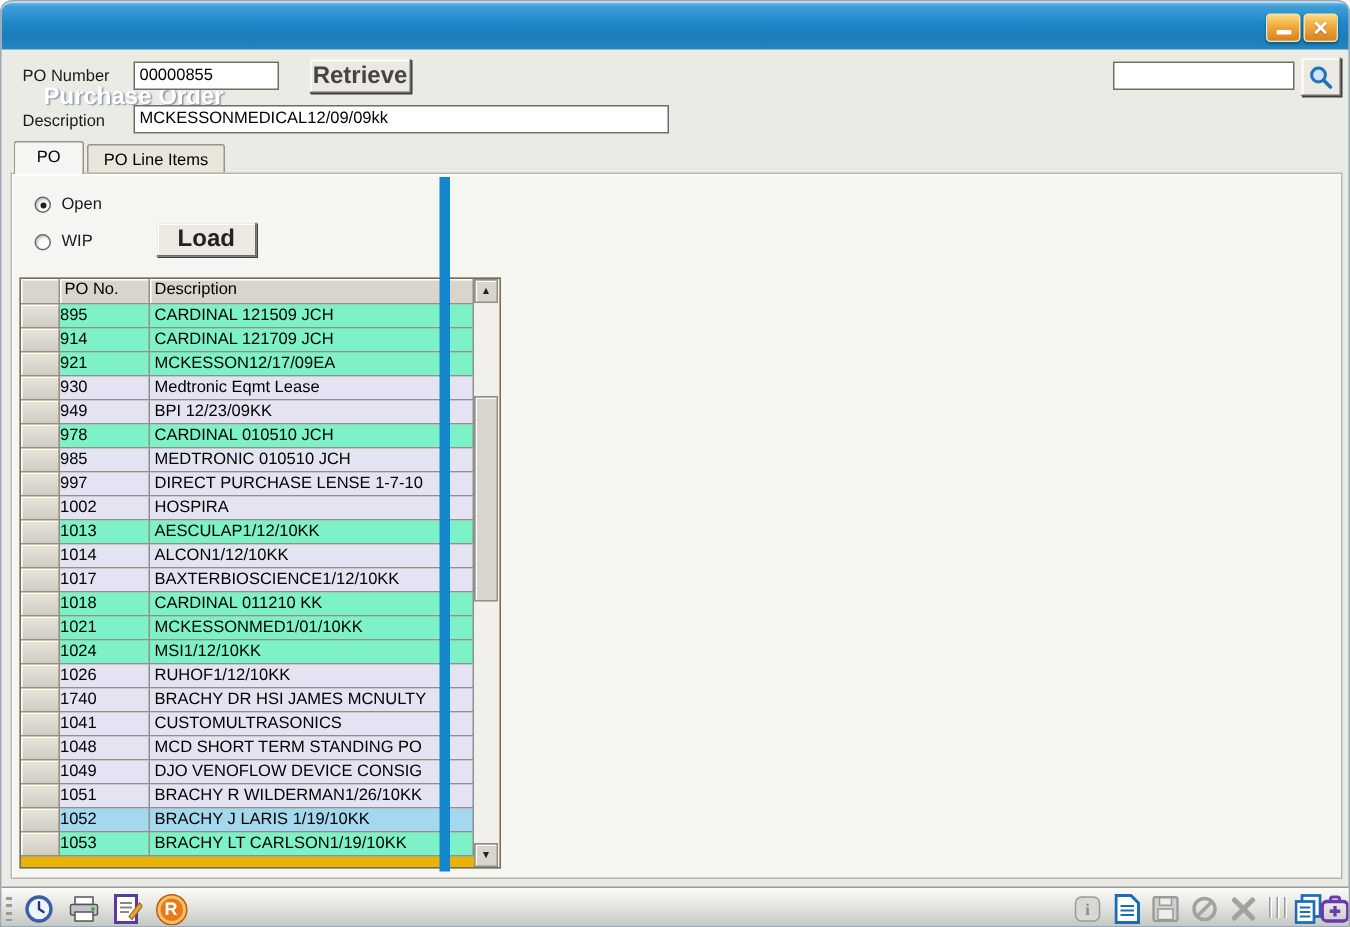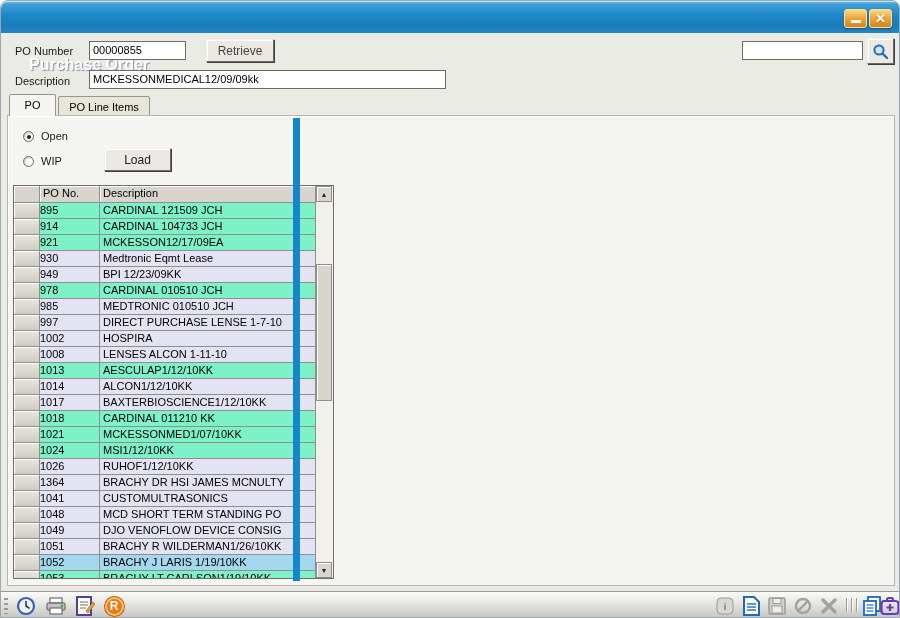--- a/index.html
+++ b/index.html
@@ -24,21 +24,21 @@
 
   
   .lbl { position:absolute; font-size:11px; color:#1a1a1a; white-space:nowrap; }
   .lbl.dim { color:#707070; }
   .tb { position:absolute; background:#fff; border:1px solid #6e6d64; font-size:11px;
         padding:2px 3px; overflow:hidden; white-space:nowrap; color:#000; }
   .tb.ro { background:#d9d0e6; }
   .btn { position:absolute; background:#ece9e2; border:1px solid #6a6a6a;
     border-top-color:#f4f2ec; border-left-color:#f4f2ec;
     box-shadow:1px 1px 0 #404040, inset 1px 1px 0 #fff;
-    font-size:12px; color:#444; display:flex; align-items:center; justify-content:center; cursor:pointer; }
+    font-size:16px; color:#444; display:flex; align-items:center; justify-content:center; cursor:pointer;font-weight:bold; }
   .radio { position:absolute; width:11px; height:11px; border-radius:50%; background:#fff;
     border:1px solid #6a6a6a; box-shadow:inset 1px 1px 2px #c2c2c2; }
   .radio.on::after { content:""; position:absolute; left:3px; top:3px; width:4px; height:4px;
     border-radius:50%; background:#202020; }
   .cb { position:absolute; width:13px; height:13px; background:#fff; border:1px solid #555;
     font-size:11px; line-height:11px; text-align:center; color:#111; font-weight:bold; }
   .combo { position:absolute; background:#fff; border:1px solid #7f9db9; display:flex; align-items:center; }
   .combo .val { flex:1; font-size:11px; padding-left:3px; }
   .dd { width:16px; align-self:stretch; background:linear-gradient(180deg,#f4f3ef,#cfccc2);
     border-left:1px solid #aaa; font-size:7px; color:#222; display:flex; align-items:center; justify-content:center; }
@@ -148,21 +148,21 @@
       </div>
       <div>
           <div class="grow teal">
             <div class="gcell rh"></div>
             <div class="gcell cno">895</div>
             <div class="gcell cdesc">CARDINAL 121509 JCH</div>
           </div>
           <div class="grow teal">
             <div class="gcell rh"></div>
             <div class="gcell cno">914</div>
-            <div class="gcell cdesc">CARDINAL 104733 JCH</div>
+            <div class="gcell cdesc">CARDINAL 121709 JCH</div>
           </div>
           <div class="grow teal">
             <div class="gcell rh"></div>
             <div class="gcell cno">921</div>
             <div class="gcell cdesc">MCKESSON12/17/09EA</div>
           </div>
           <div class="grow lav">
             <div class="gcell rh"></div>
             <div class="gcell cno">930</div>
             <div class="gcell cdesc">Medtronic Eqmt Lease</div>
@@ -185,25 +185,20 @@
           <div class="grow lav">
             <div class="gcell rh"></div>
             <div class="gcell cno">997</div>
             <div class="gcell cdesc">DIRECT PURCHASE LENSE 1-7-10</div>
           </div>
           <div class="grow lav">
             <div class="gcell rh"></div>
             <div class="gcell cno">1002</div>
             <div class="gcell cdesc">HOSPIRA</div>
           </div>
-          <div class="grow lav">
-            <div class="gcell rh"></div>
-            <div class="gcell cno">1008</div>
-            <div class="gcell cdesc">LENSES ALCON 1-11-10</div>
-          </div>
           <div class="grow teal">
             <div class="gcell rh"></div>
             <div class="gcell cno">1013</div>
             <div class="gcell cdesc">AESCULAP1/12/10KK</div>
           </div>
           <div class="grow lav">
             <div class="gcell rh"></div>
             <div class="gcell cno">1014</div>
             <div class="gcell cdesc">ALCON1/12/10KK</div>
           </div>
@@ -213,35 +208,35 @@
             <div class="gcell cdesc">BAXTERBIOSCIENCE1/12/10KK</div>
           </div>
           <div class="grow teal">
             <div class="gcell rh"></div>
             <div class="gcell cno">1018</div>
             <div class="gcell cdesc">CARDINAL 011210 KK</div>
           </div>
           <div class="grow teal">
             <div class="gcell rh"></div>
             <div class="gcell cno">1021</div>
-            <div class="gcell cdesc">MCKESSONMED1/07/10KK</div>
+            <div class="gcell cdesc">MCKESSONMED1/01/10KK</div>
           </div>
           <div class="grow teal">
             <div class="gcell rh"></div>
             <div class="gcell cno">1024</div>
             <div class="gcell cdesc">MSI1/12/10KK</div>
           </div>
           <div class="grow lav">
             <div class="gcell rh"></div>
             <div class="gcell cno">1026</div>
             <div class="gcell cdesc">RUHOF1/12/10KK</div>
           </div>
           <div class="grow lav">
             <div class="gcell rh"></div>
-            <div class="gcell cno">1364</div>
+            <div class="gcell cno">1740</div>
             <div class="gcell cdesc">BRACHY DR HSI JAMES MCNULTY</div>
           </div>
           <div class="grow lav">
             <div class="gcell rh"></div>
             <div class="gcell cno">1041</div>
             <div class="gcell cdesc">CUSTOMULTRASONICS</div>
           </div>
           <div class="grow lav">
             <div class="gcell rh"></div>
             <div class="gcell cno">1048</div>

